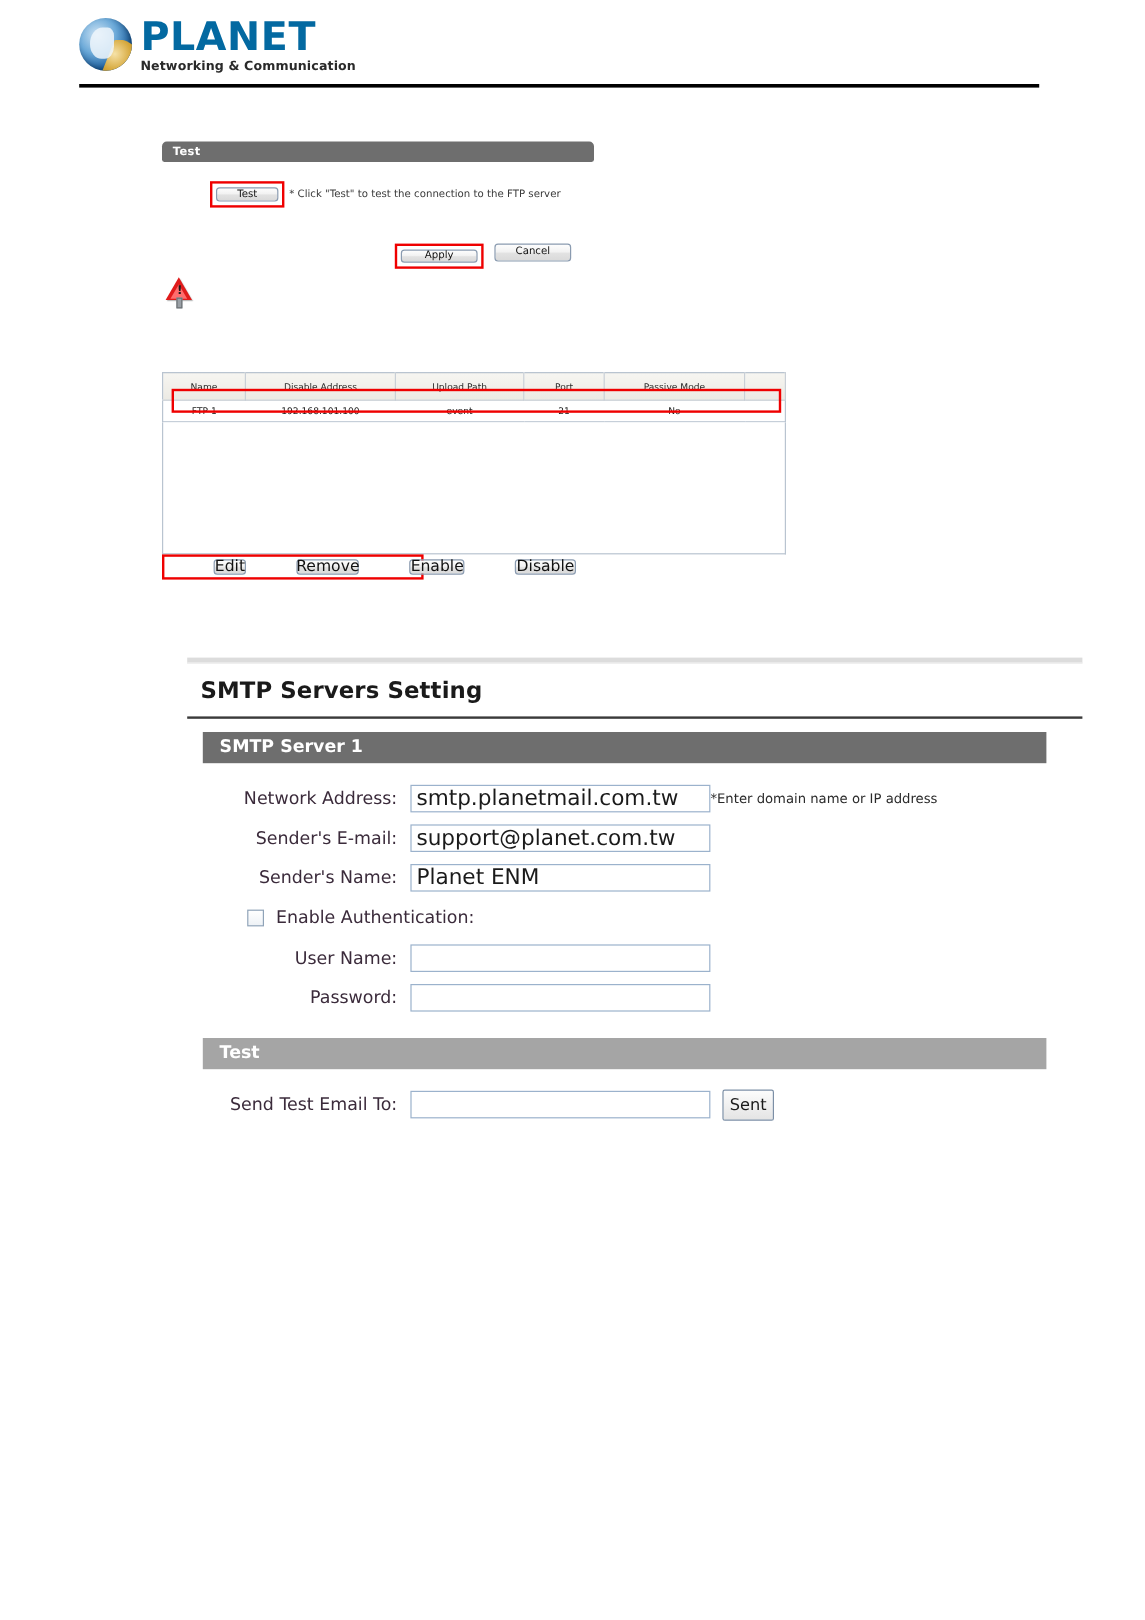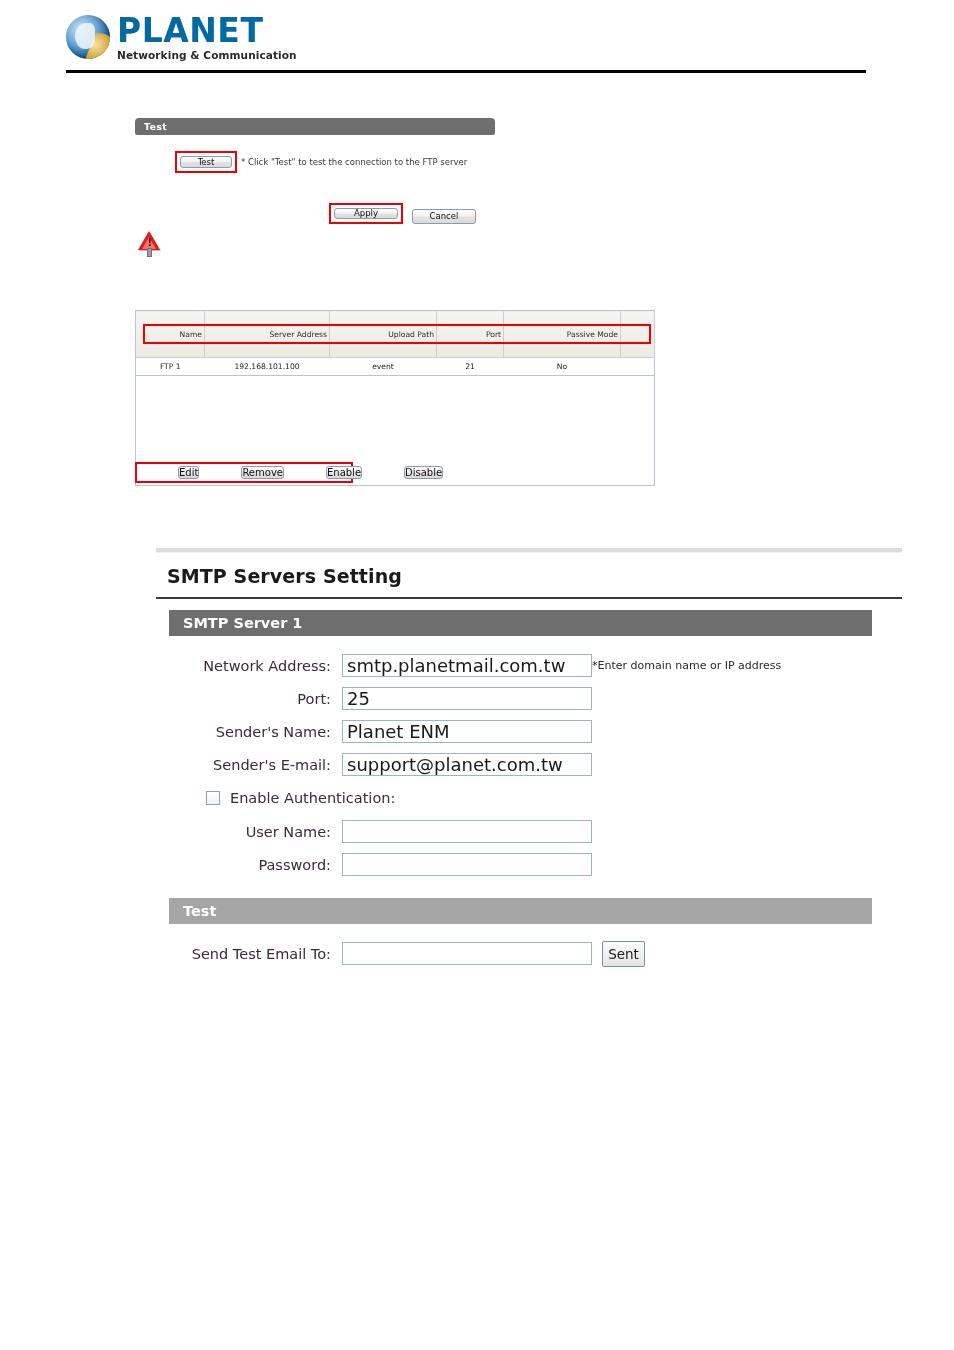--- a/index.html
+++ b/index.html
@@ -161,21 +161,21 @@
     color: #3a3a3a;
     font-family: "DejaVu Sans", sans-serif;
     white-space: nowrap;
   }
 
   .applyrow {
     position: absolute;
     left: 194px;
     top: 85px;
     display: flex;
-    align-items: flex-end;
+    align-items: flex-start;
     gap: 9px;
   }
   .apply-wrap {
     padding: 3px;
     width: 74px;
     height: 21px;
     box-sizing: border-box;
   }
   .apply-btn { width: 100%; height: 100%; }
   .cancel-btn {
@@ -247,23 +247,23 @@
     table-layout: fixed;
   }
   .tbl th {
     background: linear-gradient(#f6f5f1, #eceae3);
     border-right: 1px solid #c9cfd6;
     border-bottom: 1px solid #c9cfd6;
     font-size: 7.6px;
     font-weight: normal;
     color: #2b2b2b;
     font-family: "DejaVu Sans", sans-serif;
-    text-align: right;
+    text-align: center;
     height: 14px;
-    padding: 16px 2px;
+    padding: 4px 2px;
   }
   .tbl td {
     font-size: 7.6px;
     color: #222;
     font-family: "DejaVu Sans", sans-serif;
     text-align: center;
     height: 17px;
     padding: 0 2px;
     background: #ffffff;
   }
@@ -291,21 +291,21 @@
     top: 152px;
     display: flex;
     gap: 3px;
     padding: 2px;
     width: 218px;
     box-sizing: border-box;
   }
   .tbl-btn {
     width: 52px;
     height: 13px;
-    font-size: 10px;
+    font-size: 13px;
     margin-left: 39px;
   }
 
   
   .fig3 {
     position: absolute;
     left: 156px;
     top: 548px;
     width: 746px;
     background: #ffffff;
@@ -474,21 +474,21 @@
     <div class="warn-bang">!</div>
     <div class="warn-stem"></div>
   </div>
 </div>
 
 <div class="fig2">
   <table class="tbl">
     <thead>
       <tr>
         <th style="width:64px">Name</th>
-        <th style="width:120px">Server Address</th>
+        <th style="width:120px">Disable Address</th>
         <th style="width:102px">Upload Path</th>
         <th style="width:62px">Port</th>
         <th style="width:112px">Passive Mode</th>
         <th></th>
       </tr>
     </thead>
     <tbody>
       <tr>
         <td>FTP 1</td>
         <td>192.168.101.100</td>
@@ -521,33 +521,29 @@
   </div>
 
   <div class="form">
 
     <div class="frow">
       <div class="flabel">Network Address:</div>
       <input class="finput" type="text" value="smtp.planetmail.com.tw" style="">
       <div class="fnote">*Enter domain name or IP address</div>
     </div>
 
+
     <div class="frow">
-      <div class="flabel">Port:</div>
-      <input class="finput" type="text" value="25" style="">
+      <div class="flabel">Sender's E-mail:</div>
+      <input class="finput" type="text" value="support@planet.com.tw" style="">
     </div>
 
     <div class="frow">
       <div class="flabel">Sender's Name:</div>
       <input class="finput" type="text" value="Planet ENM" style="">
-    </div>
-
-    <div class="frow">
-      <div class="flabel">Sender's E-mail:</div>
-      <input class="finput" type="text" value="support@planet.com.tw" style="">
     </div>
 
     <div class="auth-row">
       <div class="cbox"></div>
       <div class="auth-label">Enable Authentication:</div>
     </div>
 
     <div class="frow">
       <div class="flabel">User Name:</div>
       <input class="finput" type="text" value="" style="">

